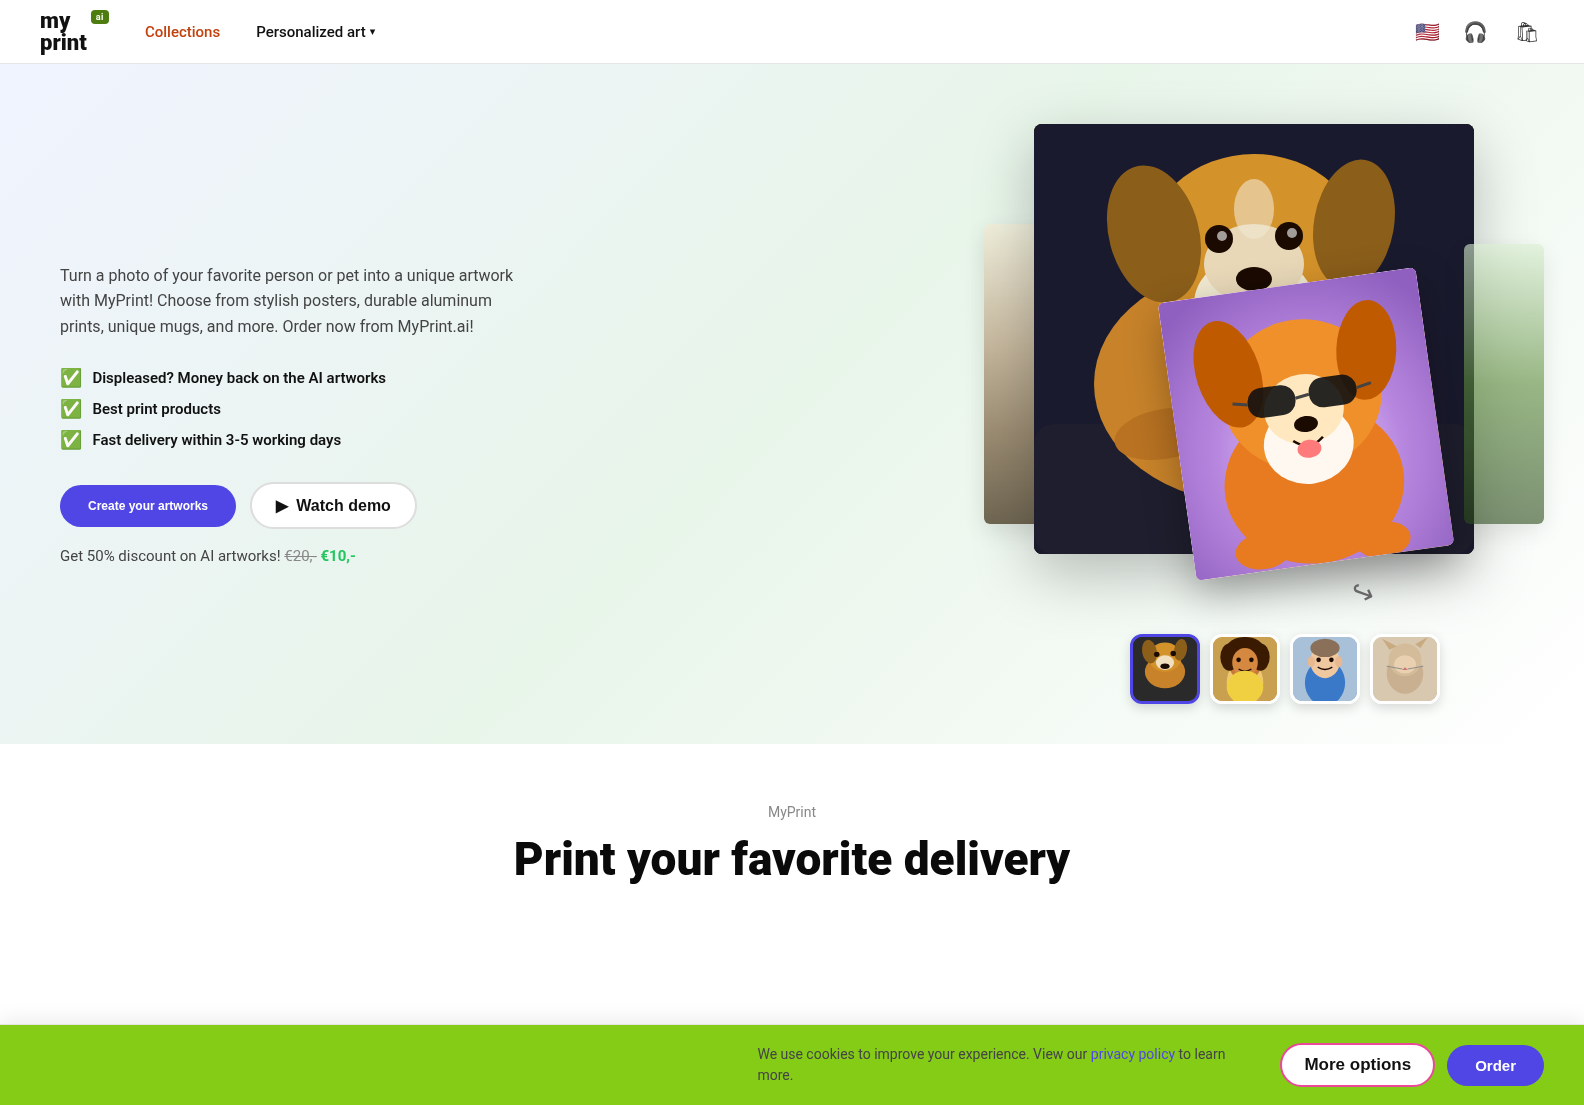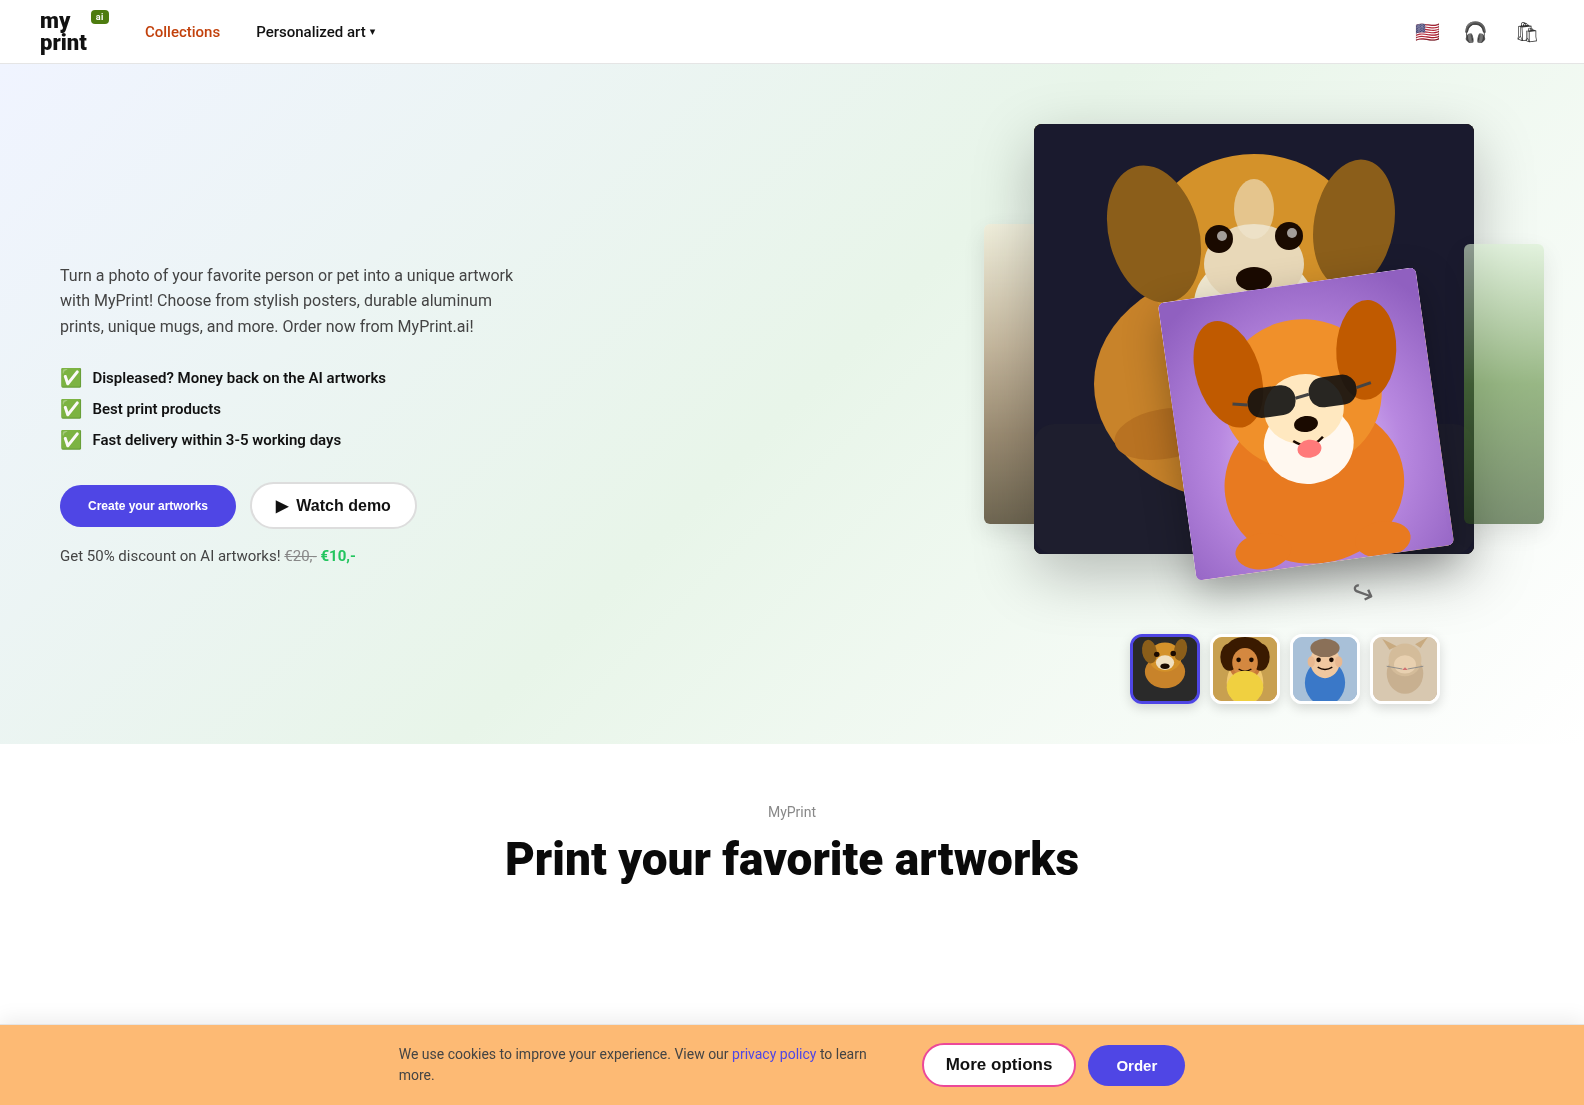--- a/index.html
+++ b/index.html
@@ -119,23 +119,23 @@
       font-size: 32px; color: #555; transform: rotate(10deg);
     }
 
     
     .section2 { padding: 60px 40px 40px; text-align: center; }
     .section-label { font-size: 14px; color: #888; margin-bottom: 12px; text-transform: none; }
     .section-title { font-size: 46px; font-weight: 900; color: #0a0a0a; }
 
     
     .cookie-banner {
-      position: fixed; bottom: 0; left: 0; right: 0; background: #fdba74;
+      position: fixed; bottom: 0; left: 0; right: 0; background: #84cc16;
       border-top: 1px solid #e5e5e5;
-      padding: 18px 40px; display: flex; align-items: center; justify-content: center;
+      padding: 18px 40px; display: flex; align-items: center; justify-content: flex-end;
       gap: 23px; box-shadow: 0 -4px 20px rgba(0,0,0,0.08); z-index: 1000;
       flex-wrap: wrap;
     }
     .cookie-text { font-size: 14px; color: #444; max-width: 500px; line-height: 1.5; }
     .cookie-text a { color: #4F46E5; text-decoration: none; }
     .cookie-actions { display: flex; gap: 12px; align-items: center; }
     .btn-more-options {
       background: #fff; color: #111; border: 2px solid #ec4899; border-radius: 24px;
       padding: 10px 22px; font-size: 17px; font-weight: 600; cursor: pointer;
     }
@@ -364,21 +364,21 @@
           <line x1="15" y1="32" x2="32" y2="35" stroke="#888" stroke-width="1"></line>
           <line x1="38" y1="35" x2="55" y2="32" stroke="#888" stroke-width="1"></line>
         </svg>
       </div>
     </div>
   </div>
 </section>
 
 <section class="section2">
   <p class="section-label">MyPrint</p>
-  <h2 class="section-title">Print your favorite artworks</h2>
+  <h2 class="section-title">Print your favorite delivery</h2>
 </section>
 
 <div class="cookie-banner">
   <p class="cookie-text">
     We use cookies to improve your experience. View our <a href="#">privacy policy</a> to learn more.
   </p>
   <div class="cookie-actions">
     <button class="btn-more-options">More options</button>
     <button class="btn-agree">Order</button>
   </div>

